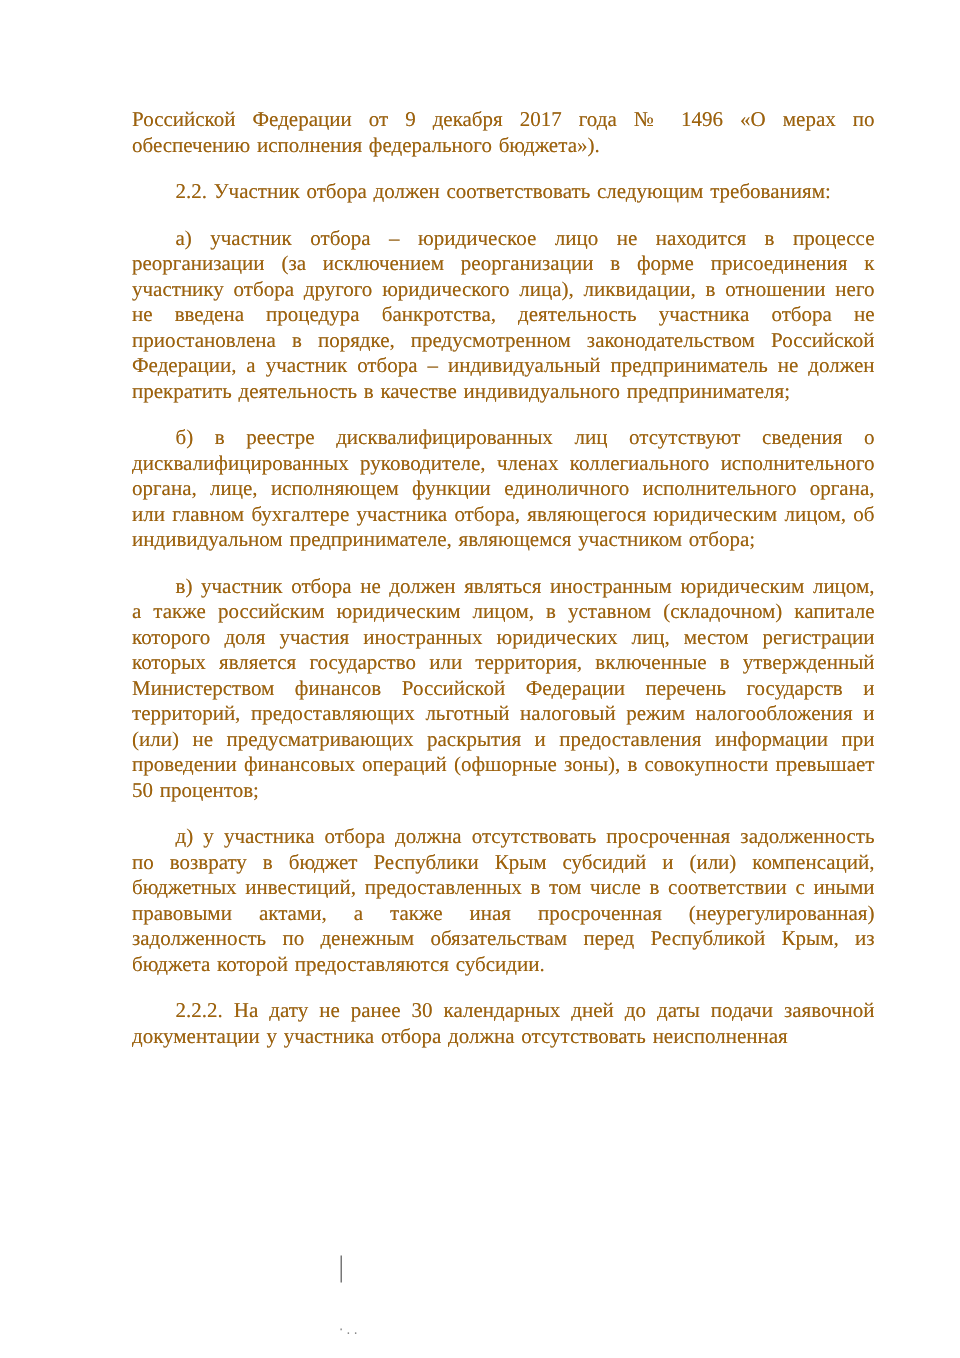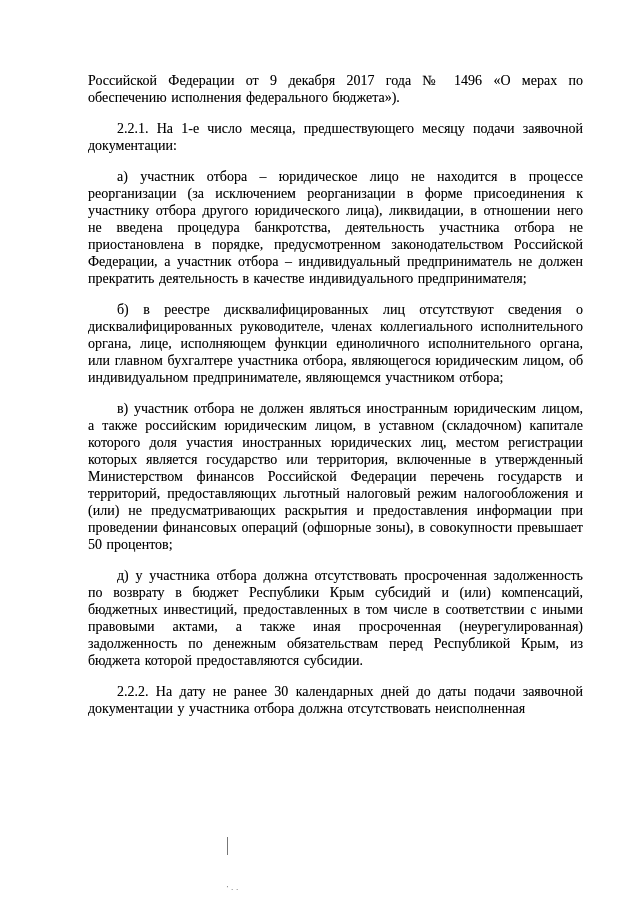--- a/index.html
+++ b/index.html
@@ -17,21 +17,21 @@
     position: absolute;
     top: 0;
     left: 0;
     width: 640px;
     height: 905px;
     box-sizing: border-box;
     padding: 72px 57px 0 88px;
     font-family: "Liberation Serif", "DejaVu Serif", serif;
     font-size: 14px;
     line-height: 17px;
-    color: #000000;
+    color: #a16207;
     text-align: justify;
     background: #ffffff;
     
     text-shadow: 0 0 0.4px rgba(0,0,0,0.35);
   }
   .para {
     margin: 0 0 14px 0;
     word-spacing: 1px;
   }
   .para.ind {
@@ -59,21 +59,21 @@
     color: #8a8a8a;
     letter-spacing: 2px;
     user-select: none;
   }
 </style>
 </head>
 <body>
 
 <div class="page">
   <p class="para">Российской Федерации от 9 декабря 2017 года № 1496 «О мерах по обеспечению исполнения федерального бюджета»).</p>
-  <p class="para ind">2.2.1. На 1-е число месяца, предшествующего месяцу подачи заявочной документации:</p>
+  <p class="para ind">2.2. Участник отбора должен соответствовать следующим требованиям:</p>
   <p class="para ind">а) участник отбора – юридическое лицо не находится в процессе реорганизации (за исключением реорганизации в форме присоединения к участнику отбора другого юридического лица), ликвидации, в отношении него не введена процедура банкротства, деятельность участника отбора не приостановлена в порядке, предусмотренном законодательством Российской Федерации, а участник отбора – индивидуальный предприниматель не должен прекратить деятельность в качестве индивидуального предпринимателя;</p>
   <p class="para ind">б) в реестре дисквалифицированных лиц отсутствуют сведения о дисквалифицированных руководителе, членах коллегиального исполнительного органа, лице, исполняющем функции единоличного исполнительного органа, или главном бухгалтере участника отбора, являющегося юридическим лицом, об индивидуальном предпринимателе, являющемся участником отбора;</p>
   <p class="para ind">в) участник отбора не должен являться иностранным юридическим лицом, а также российским юридическим лицом, в уставном (складочном) капитале которого доля участия иностранных юридических лиц, местом регистрации которых является государство или территория, включенные в утвержденный Министерством финансов Российской Федерации перечень государств и территорий, предоставляющих льготный налоговый режим налогообложения и (или) не предусматривающих раскрытия и предоставления информации при проведении финансовых операций (офшорные зоны), в совокупности превышает 50 процентов;</p>
   <p class="para ind">д) у участника отбора должна отсутствовать просроченная задолженность по возврату в бюджет Республики Крым субсидий и (или) компенсаций, бюджетных инвестиций, предоставленных в том числе в соответствии с иными правовыми актами, а также иная просроченная (неурегулированная) задолженность по денежным обязательствам перед Республикой Крым, из бюджета которой предоставляются субсидии.</p>
   <p class="para ind">2.2.2. На дату не ранее 30 календарных дней до даты подачи заявочной документации у участника отбора должна отсутствовать неисполненная</p>
 </div>
 
 <div class="artifact-vline"></div>
 <div class="artifact-speckle">·..</div>
 

